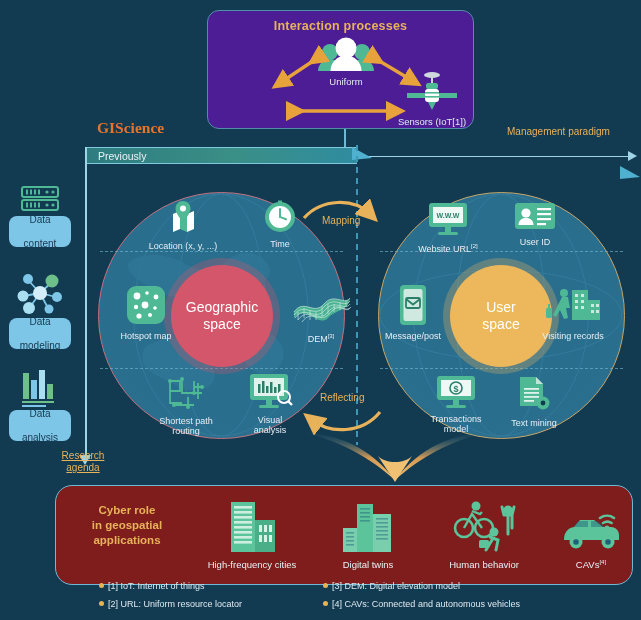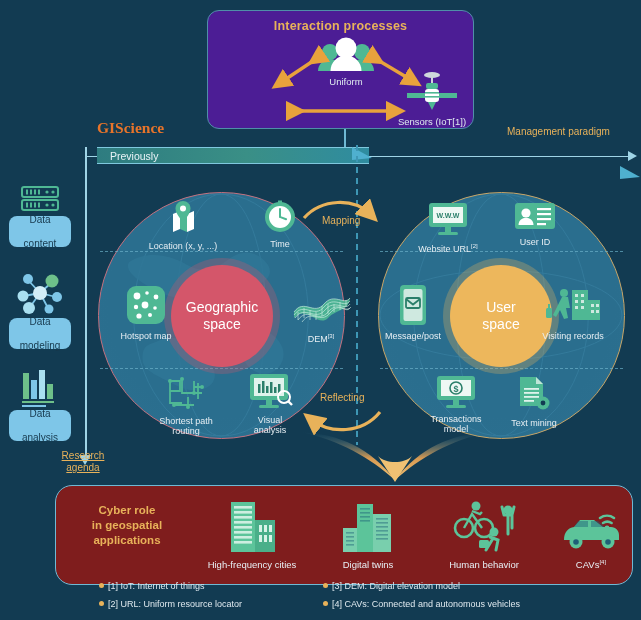--- a/index.html
+++ b/index.html
@@ -30,21 +30,21 @@
     color:#e8742a; font-size:15.5px; font-weight:bold;font-family:Liberation Serif, serif;
   }
 
   
   .bar{
     position:absolute; height:17px;
     background:linear-gradient(90deg,#2e7c80 0%, #3a8f86 55%, #2f8ca0 100%);
     border-top:1px solid #7fc8de; border-bottom:1px solid #7fc8de;
     color:#e9f3f7; font-size:10.5px; line-height:16px; padding-left:13px;
   }
-  .bar-prev{ left:85px; top:147px; width:272px;margin-left:12px; }
+  .bar-prev{ left:85px; top:147px; width:272px; }
   .bar-now { left:85px; top:166px; width:556px; }
   .axis-v{
     position:absolute; left:85px; top:147px; width:1.5px; height:311px;
     background:#9fd4e6;
   }
   .axis-arrow-down{
     position:absolute; left:79px; top:455px;
     width:0;height:0;border-left:6.5px solid transparent;border-right:6.5px solid transparent;
     border-top:10px solid #9fd4e6;
   }

